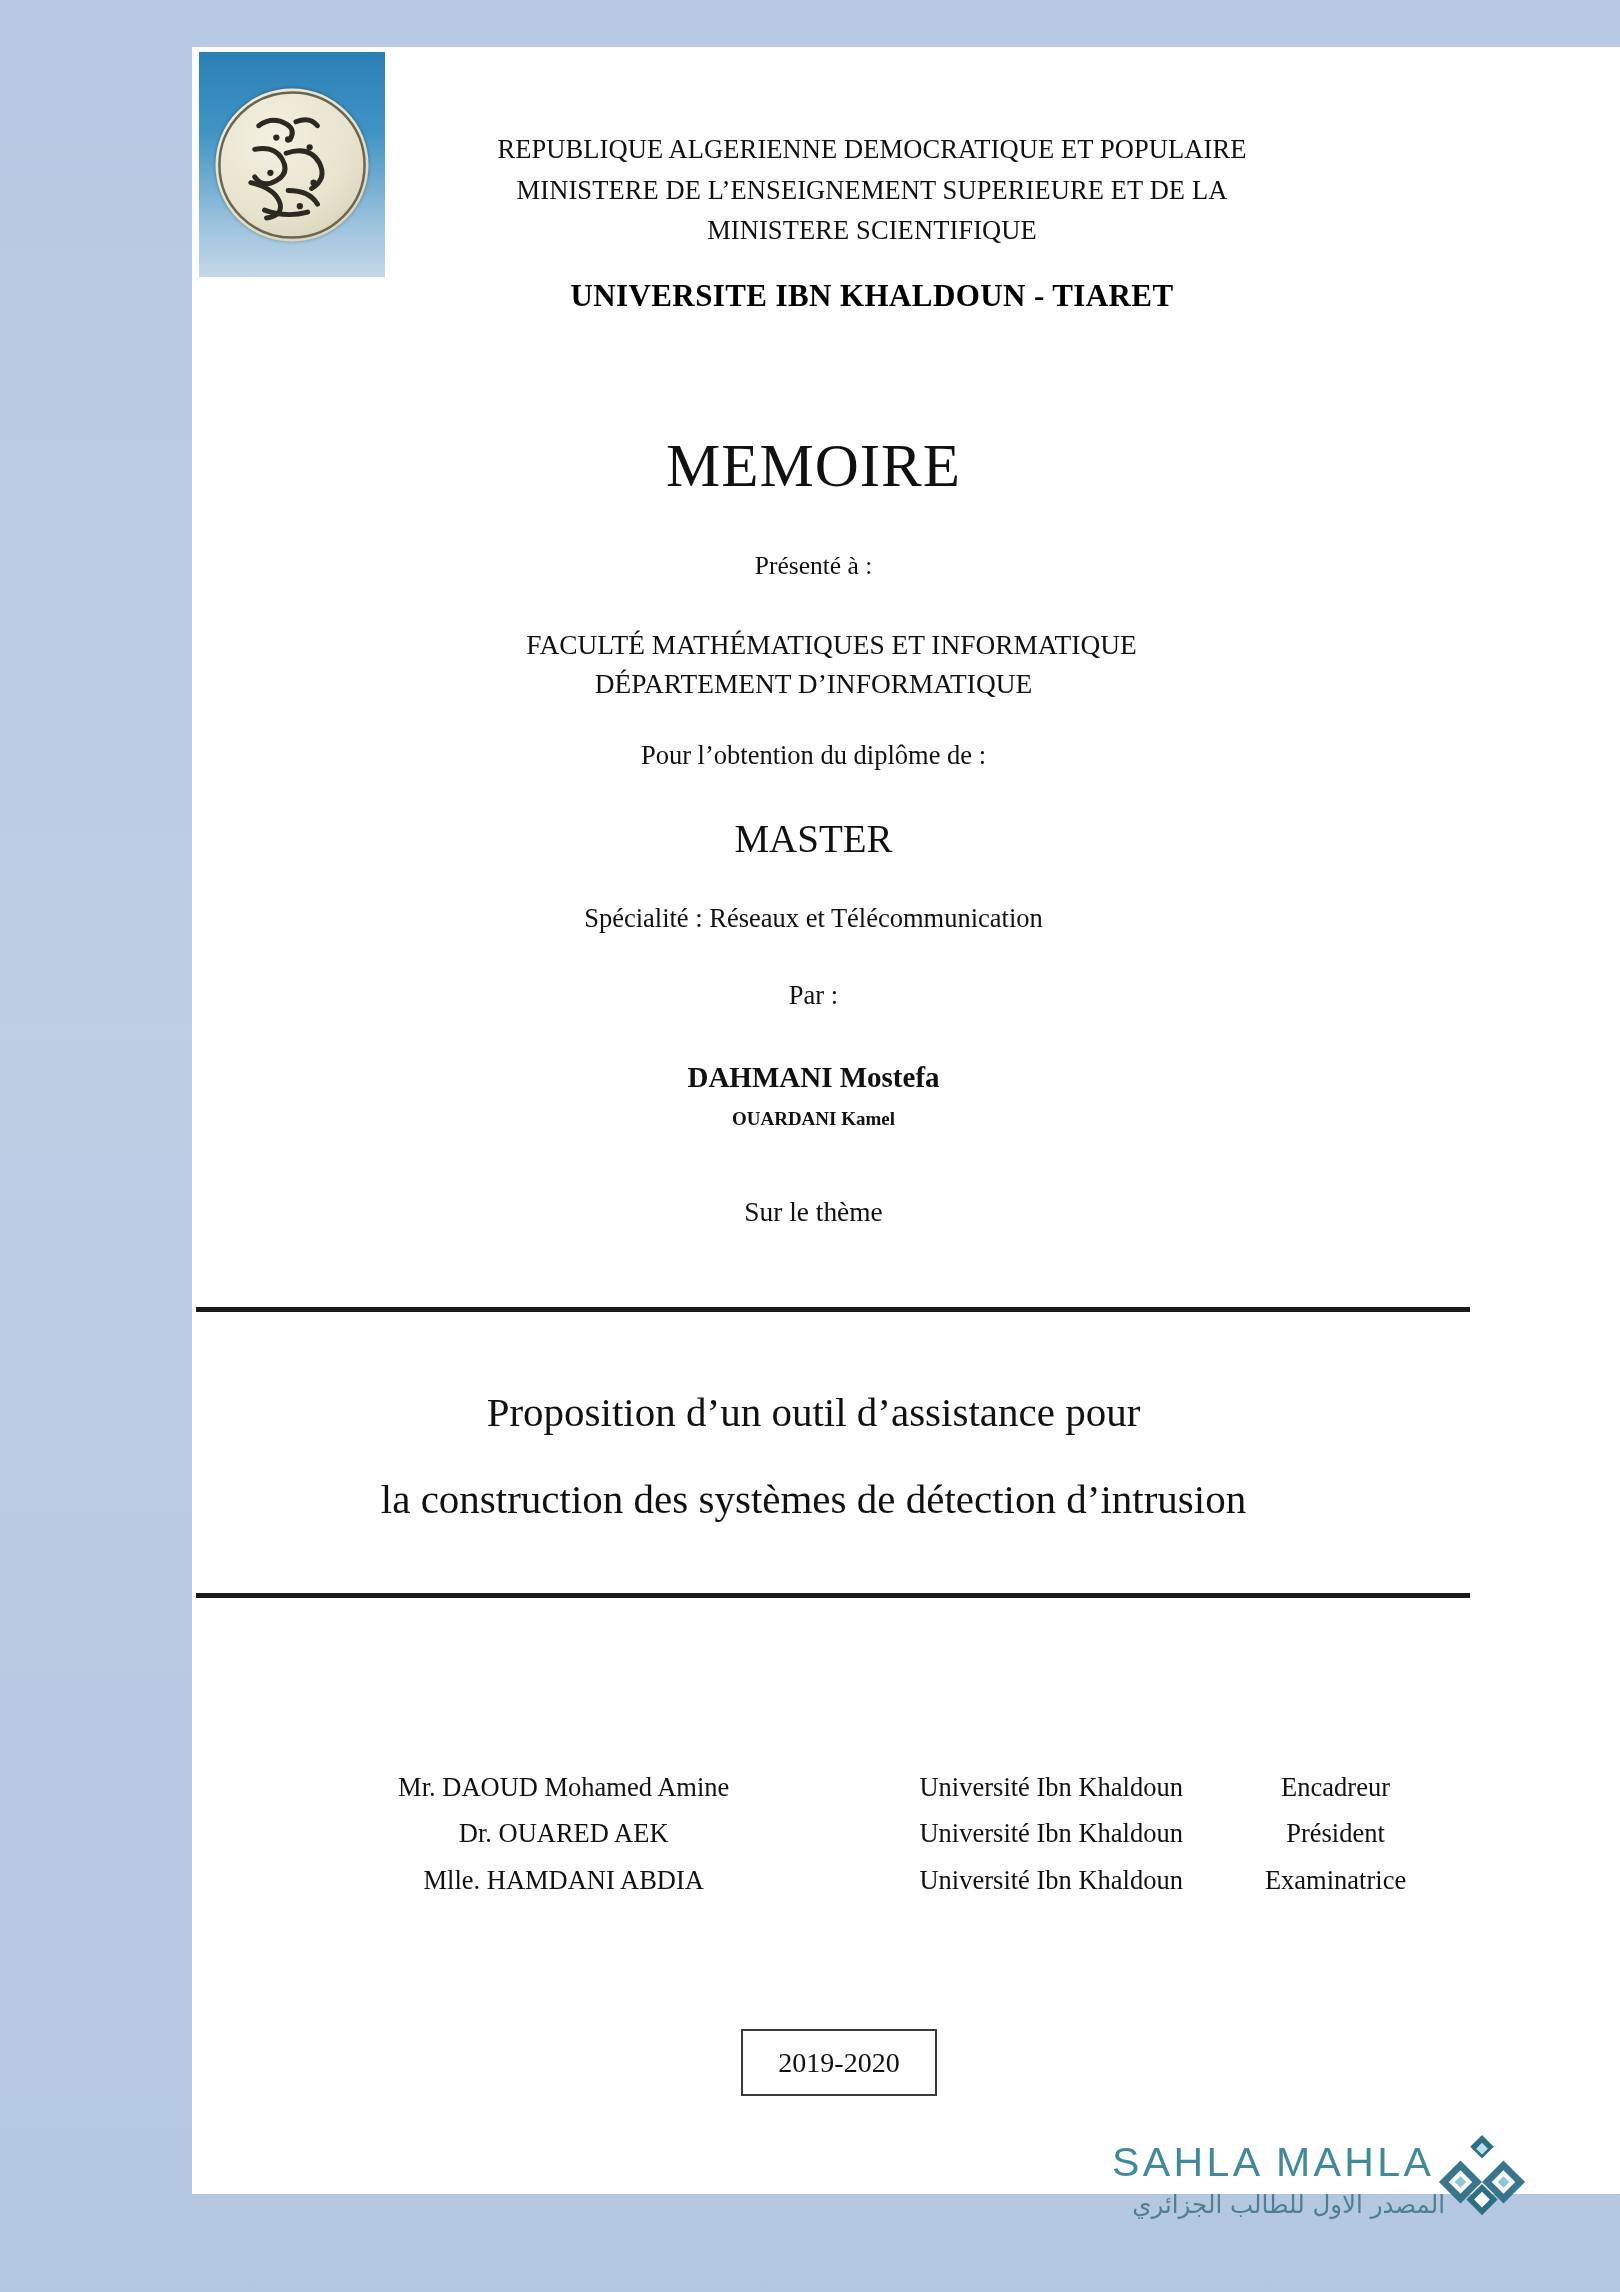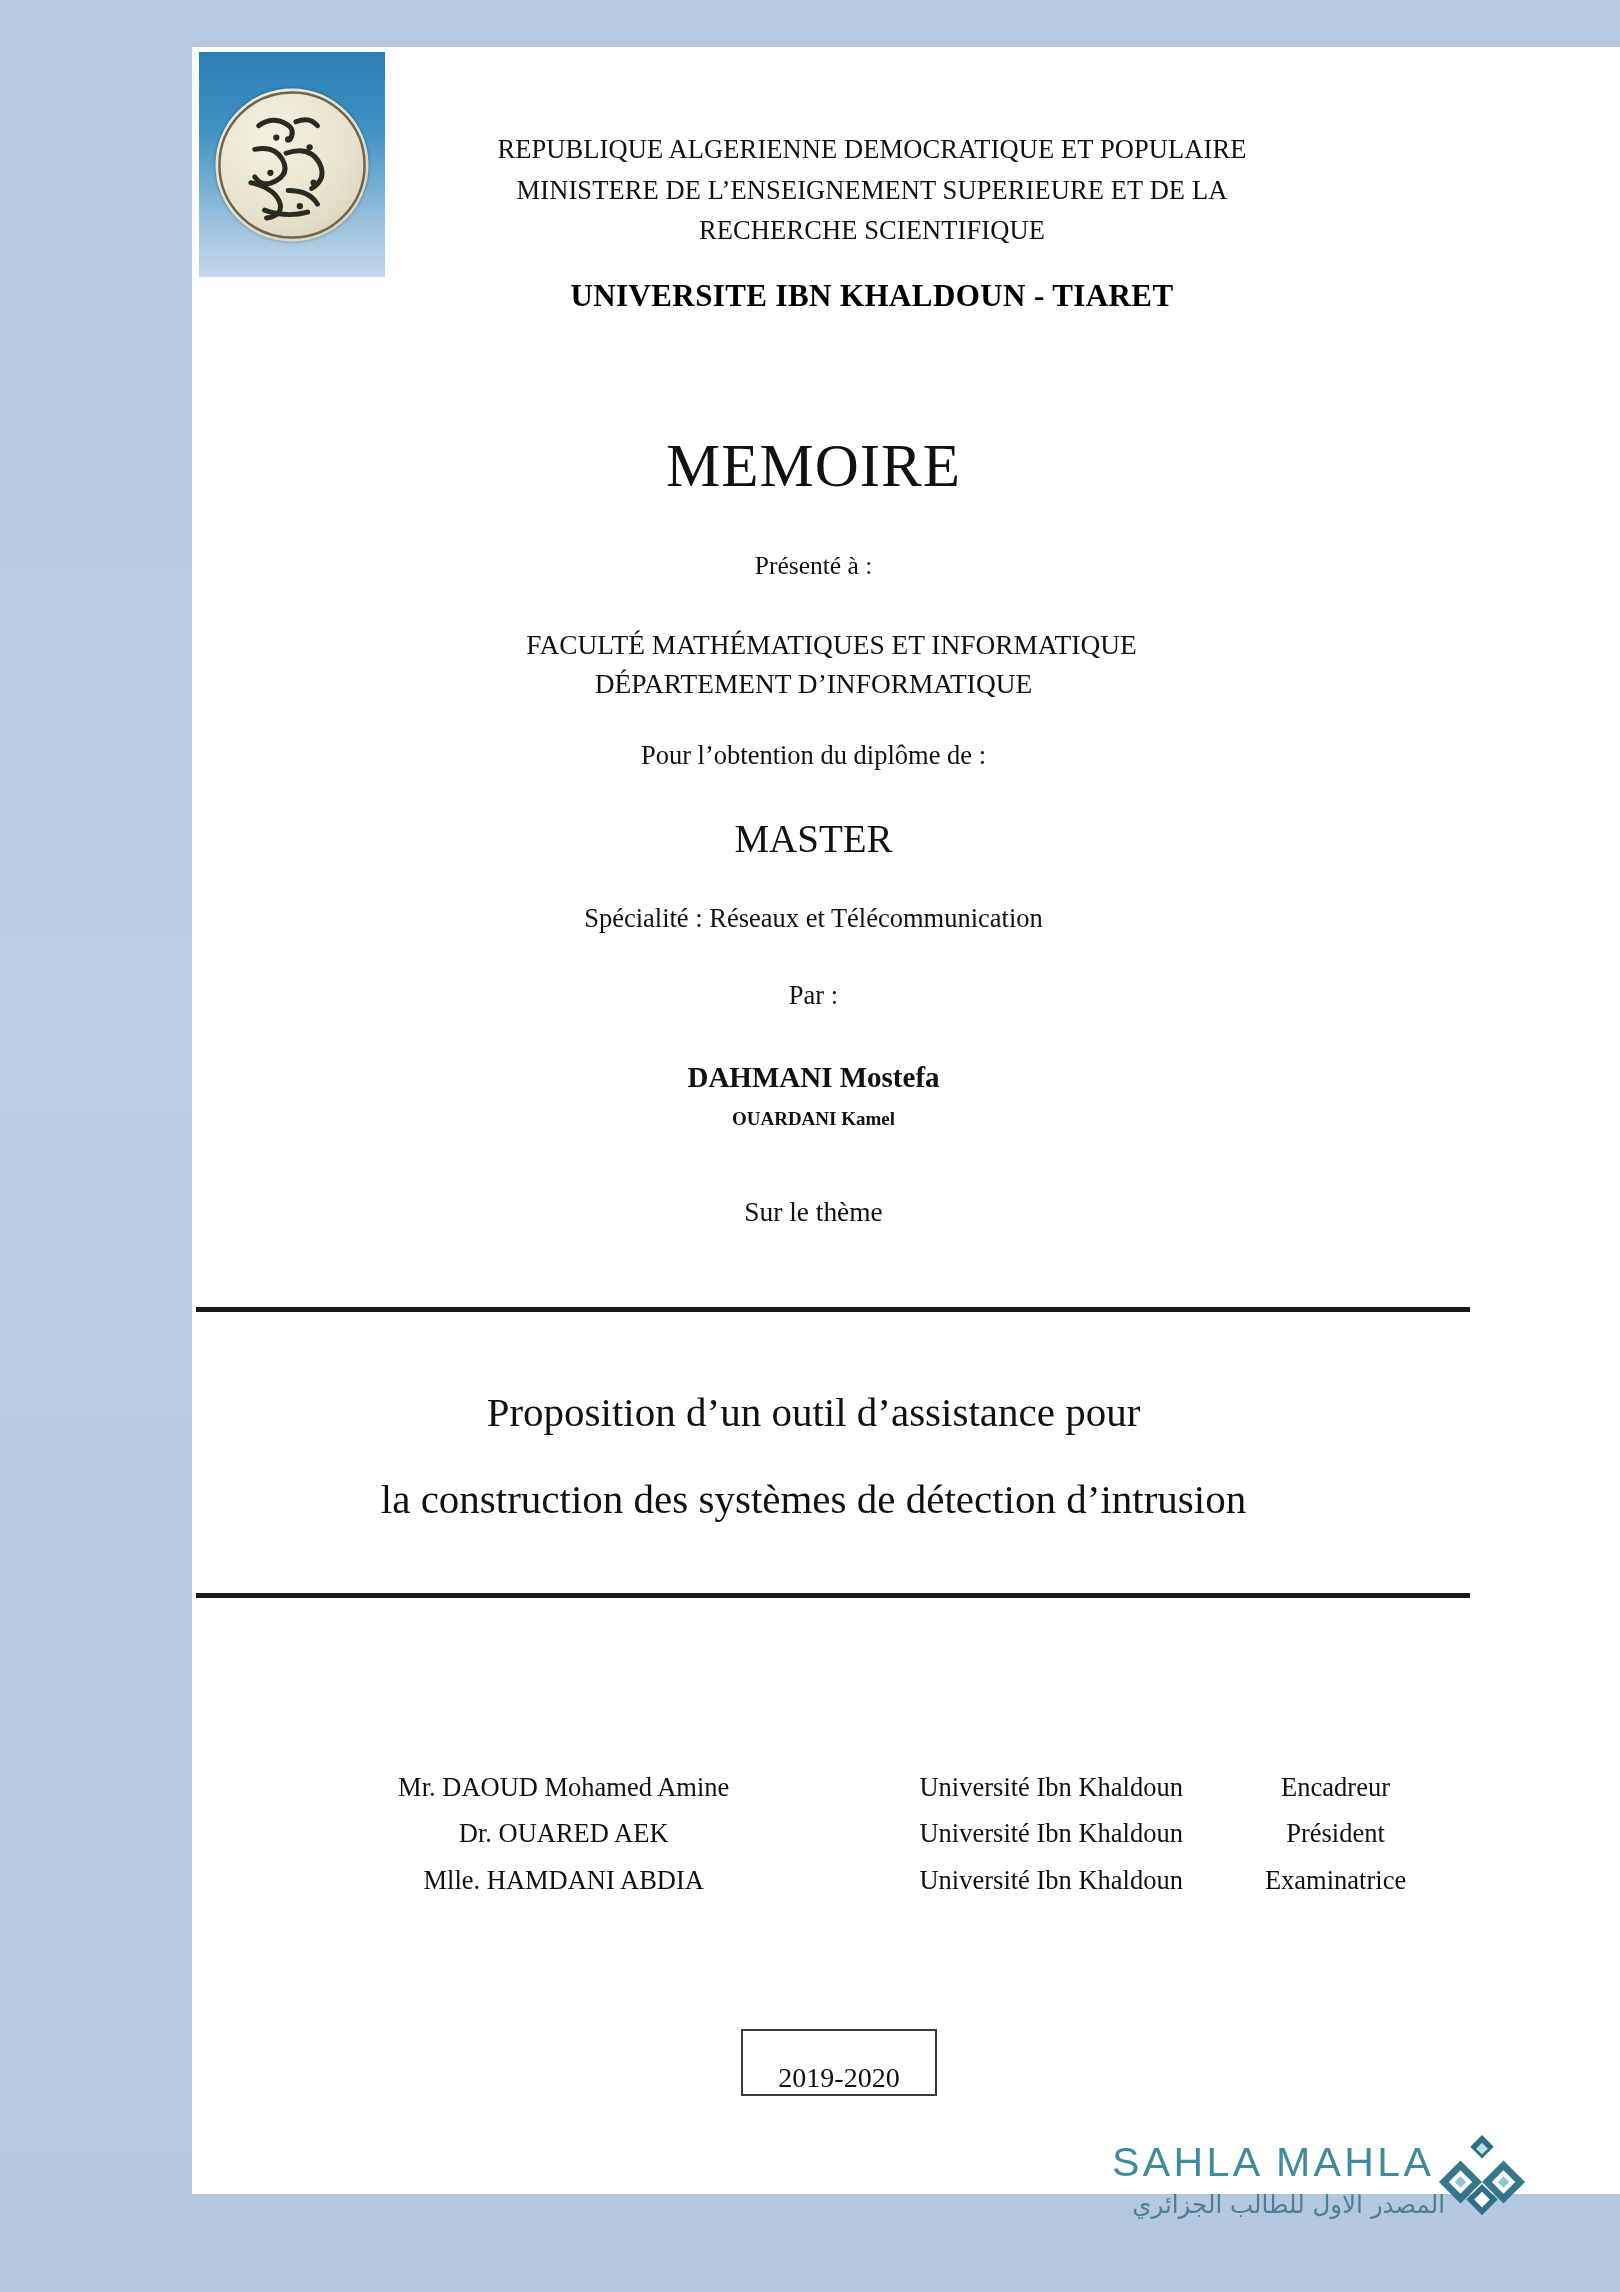--- a/index.html
+++ b/index.html
@@ -154,21 +154,21 @@
 
   
   #year-box {
     position: absolute;
     left: 741px;
     top: 2029px;
     width: 196px;
     height: 67px;
     border: 2.9px solid #3a3a3a;
     display: flex;
-    align-items: flex-end;
+    align-items: center;
     justify-content: center;
     font-size: 28px;
     color: #111;
     background: #fff;
   }
 
   
   #watermark {
     position: absolute;
     left: 1112px;
@@ -233,21 +233,21 @@
           <circle cx="100" cy="96" r="3.2"></circle>
           <circle cx="86" cy="120" r="3.2"></circle>
         </g>
         <circle cx="78" cy="78" r="74" fill="none" stroke="#6b6450" stroke-width="2.5"></circle>
       </svg>
     </div>
   </div>
 
   <div class="hdr" id="hdr-l1">REPUBLIQUE ALGERIENNE DEMOCRATIQUE ET POPULAIRE</div>
   <div class="hdr" id="hdr-l2">MINISTERE DE L’ENSEIGNEMENT SUPERIEURE ET DE LA</div>
-  <div class="hdr" id="hdr-l3">RECHERCHE SCIENTIFIQUE</div>
+  <div class="hdr" id="hdr-l3">MINISTERE SCIENTIFIQUE</div>
   <div id="univ">UNIVERSITE IBN KHALDOUN - TIARET</div>
 
   <div class="cc" id="memoire">MEMOIRE</div>
   <div class="cc" id="presente">Présenté à :</div>
   <div class="cc" id="faculte1">FACULTÉ MATHÉMATIQUES ET INFORMATIQUE</div>
   <div class="cc" id="faculte2">DÉPARTEMENT D’INFORMATIQUE</div>
   <div class="cc" id="obtention">Pour l’obtention du diplôme de :</div>
   <div class="cc" id="master">MASTER</div>
   <div class="cc" id="specialite">Spécialité : Réseaux et Télécommunication</div>
   <div class="cc" id="auteur1">DAHMANI Mostefa</div>

